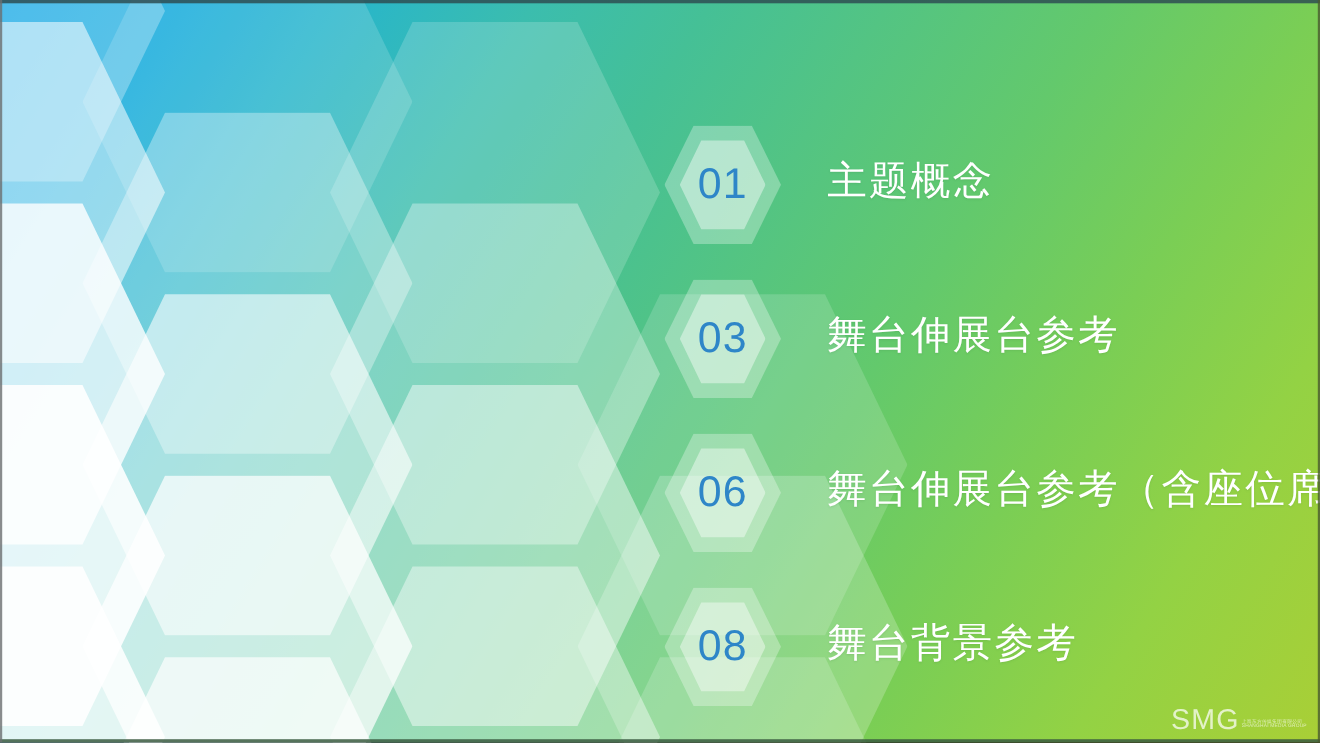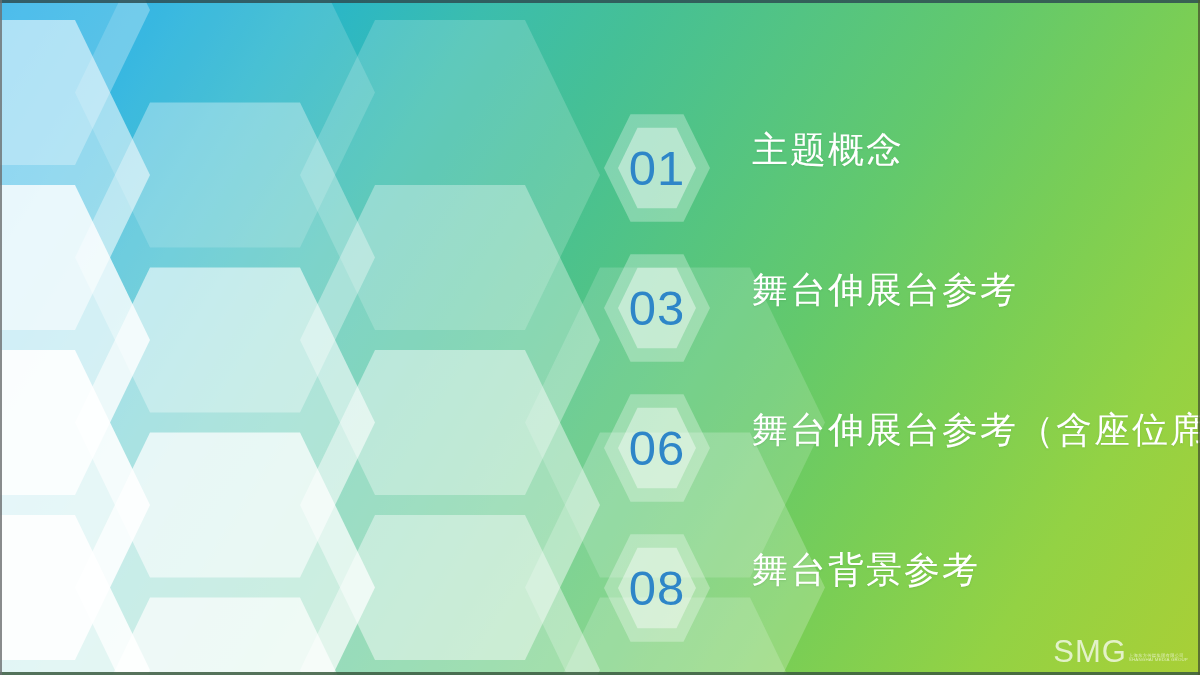--- a/index.html
+++ b/index.html
@@ -123,28 +123,28 @@
   .hex-num {
     position: absolute;
     left: 0;
     top: 0;
     width: 106px;
     height: 112px;
     display: flex;
     align-items: center;
     justify-content: center;
     color: #2E86C8;
-    font-size: 49px;
+    font-size: 39px;
     font-weight: 400;
     letter-spacing: 1px;
   }
   .toc-label {
     position: absolute;
     left: 148px;
-    top: 8px;
+    top: 22px;
     height: 112px;
     display: flex;
     align-items: center;
     color: #ffffff;
     font-size: 36px;
     letter-spacing: 2px;
     white-space: nowrap;
     text-shadow: 0 1px 2px rgba(60,120,60,0.18);
   }
 
@@ -153,21 +153,21 @@
     position: absolute;
     right: 12px;
     bottom: 8px;
     z-index: 40;
     display: flex;
     align-items: flex-end;
     opacity: .72;
   }
   #logo-mark {
     color: #ffffff;
-    font-size: 31px;
+    font-size: 26px;
     font-weight: 300;
     letter-spacing: 1px;
     line-height: 1;
   }
   #logo-sub {
     margin-left: 2px;
     margin-bottom: 4px;
     line-height: 1.05;
     color: #ffffff;
     font-size: 4.4px;

